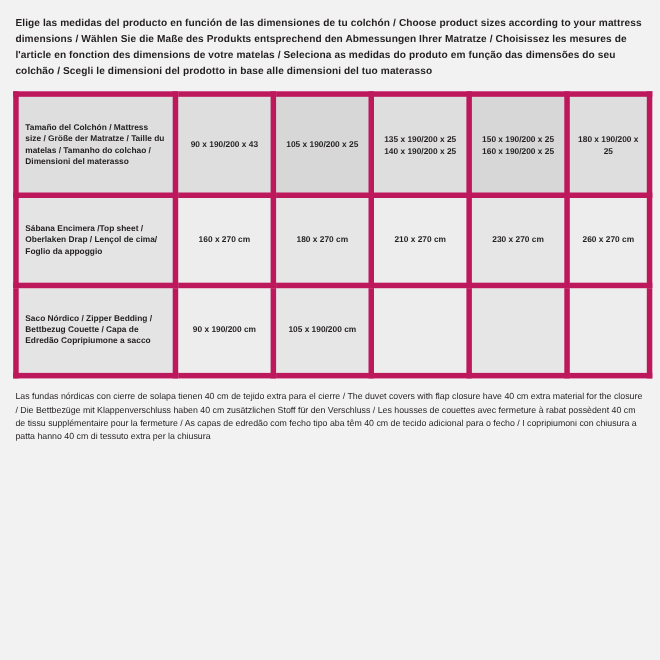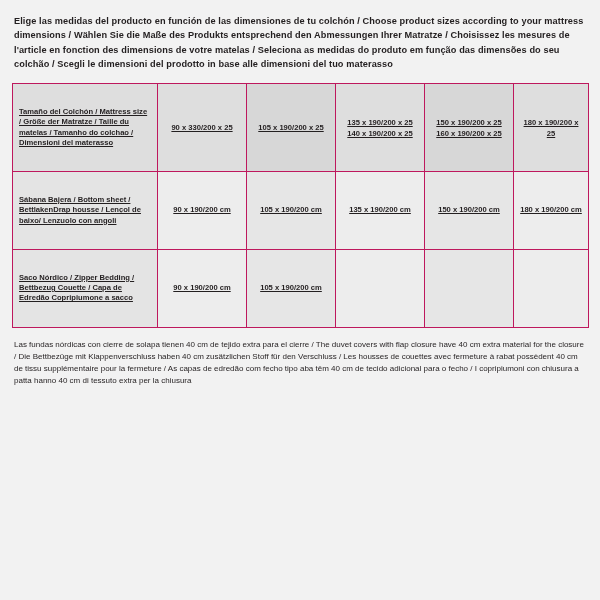--- a/index.html
+++ b/index.html
@@ -28,26 +28,25 @@
     line-height: 1.55;
     margin: 0 0 12px 2px;
     letter-spacing: 0.01em;
   }
   table.size-table {
     width: 100%;
     border-collapse: collapse;
     table-layout: fixed;
   }
   table.size-table td {
-    border: 1px solid #be185d;
+    border: 5px solid #be185d;
     vertical-align: middle;
     padding: 23px 6px;
     font-size: 7.6px;
     line-height: 1.35;
-    text-decoration: underline;
   }
   
   col.c0 { width: 145px; }
   col.c1 { width: 89px; }
   col.c2 { width: 89px; }
   col.c3 { width: 89px; }
   col.c4 { width: 89px; }
   col.c5 { width: 75px; }
 
   td.rowhead {
@@ -105,39 +104,39 @@
       <col class="c0">
         <col class="c1">
         <col class="c2">
         <col class="c3">
         <col class="c4">
         <col class="c5">
     </colgroup>
     <tbody>
       <tr class="header-row">
         <td class="rowhead">Tamaño del Colchón / Mattress size / Größe der Matratze / Taille du matelas / Tamanho do colchao / Dimensioni del materasso</td>
-        <td class="cell">90 x 330/200 x 25</td>
+        <td class="cell">90 x 190/200 x 43</td>
         <td class="cell alt">105 x 190/200 x 25</td>
         <td class="cell nowrap-multi">135 x 190/200 x 25
 140 x 190/200 x 25</td>
         <td class="cell alt nowrap-multi">150 x 190/200 x 25
 160 x 190/200 x 25</td>
         <td class="cell">180 x 190/200 x 25</td>
       </tr>
 
 
+      <tr>
+        <td class="rowhead">Sábana Encimera /Top sheet / Oberlaken Drap / Lençol de cima/ Foglio da appoggio</td>
+        <td class="cell">160 x 270 cm</td>
+        <td class="cell alt">180 x 270 cm</td>
+        <td class="cell">210 x 270 cm</td>
+        <td class="cell alt">230 x 270 cm</td>
+        <td class="cell">260 x 270 cm</td>
+      </tr>
 
-      <tr>
-        <td class="rowhead">Sábana Bajera / Bottom sheet / BettlakenDrap housse / Lençol de baixo/ Lenzuolo con angoli</td>
-        <td class="cell">90 x 190/200 cm</td>
-        <td class="cell alt">105 x 190/200 cm</td>
-        <td class="cell">135 x 190/200 cm</td>
-        <td class="cell alt">150 x 190/200 cm</td>
-        <td class="cell">180 x 190/200 cm</td>
-      </tr>
 
 
 
 
       <tr>
         <td class="rowhead">Saco Nórdico / Zipper Bedding / Bettbezug Couette / Capa de Edredão Copripiumone a sacco</td>
         <td class="cell">90 x 190/200 cm</td>
         <td class="cell alt">105 x 190/200 cm</td>
         <td class="empty"></td>
         <td class="empty alt"></td>

